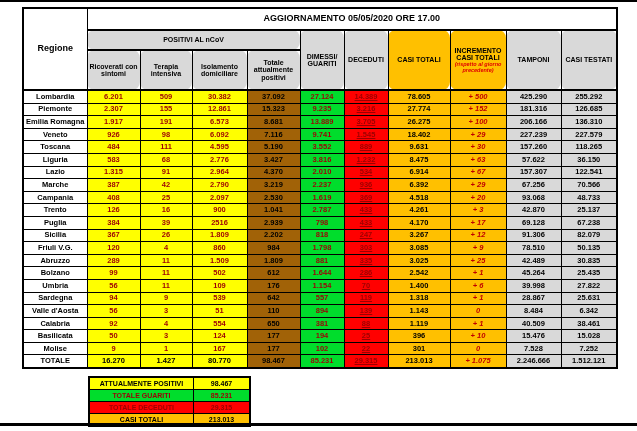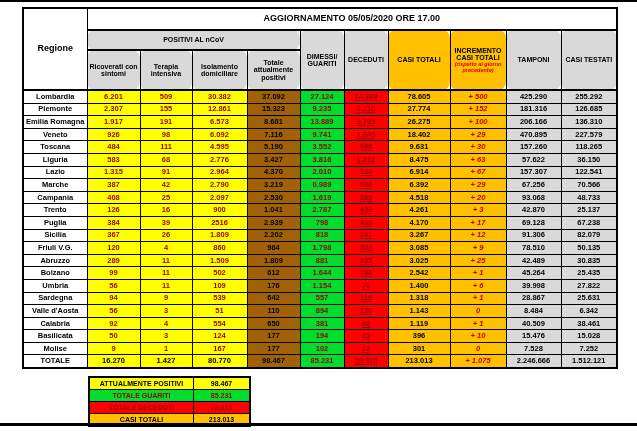--- a/index.html
+++ b/index.html
@@ -127,21 +127,21 @@
         <tr>
           <td class="col-region">Veneto</td>
           <td class="col-yd">926</td>
           <td class="col-yd">98</td>
           <td class="col-yd">6.092</td>
           <td class="col-yb">7.116</td>
           <td class="col-green">9.741</td>
           <td class="col-red">1.545</td>
           <td class="col-orange">18.402</td>
           <td class="col-incr">+ 29</td>
-          <td class="col-gray">470.895</td>
+          <td class="col-gray">227.239</td>
           <td class="col-gray">227.579</td>
         </tr>
         <tr>
           <td class="col-region">Toscana</td>
           <td class="col-yd">484</td>
           <td class="col-yd">111</td>
           <td class="col-yd">4.595</td>
           <td class="col-yb">5.190</td>
           <td class="col-green">3.552</td>
           <td class="col-red">889</td>
@@ -175,21 +175,21 @@
           <td class="col-incr">+ 67</td>
           <td class="col-gray">157.307</td>
           <td class="col-gray">122.541</td>
         </tr>
         <tr>
           <td class="col-region">Marche</td>
           <td class="col-yd">387</td>
           <td class="col-yd">42</td>
           <td class="col-yd">2.790</td>
           <td class="col-yb">3.219</td>
-          <td class="col-green">0.989</td>
+          <td class="col-green">2.237</td>
           <td class="col-red">936</td>
           <td class="col-orange">6.392</td>
           <td class="col-incr">+ 29</td>
           <td class="col-gray">67.256</td>
           <td class="col-gray">70.566</td>
         </tr>
         <tr>
           <td class="col-region">Campania</td>
           <td class="col-yd">408</td>
           <td class="col-yd">25</td>

